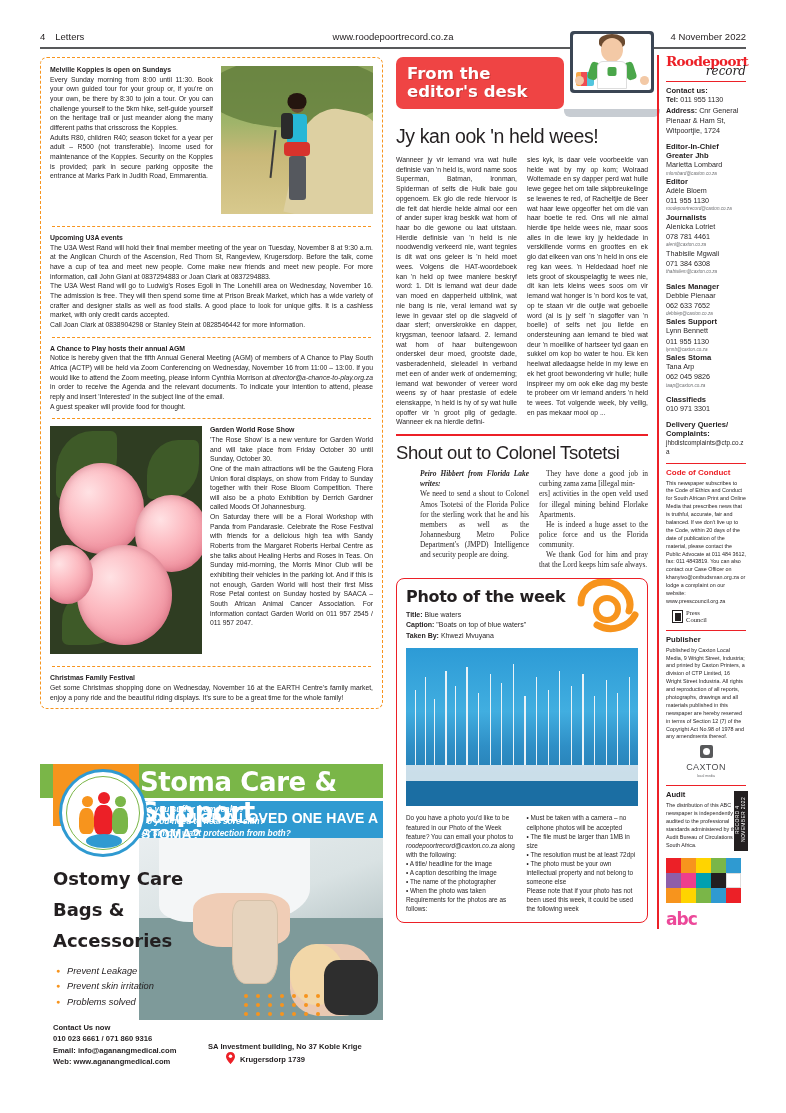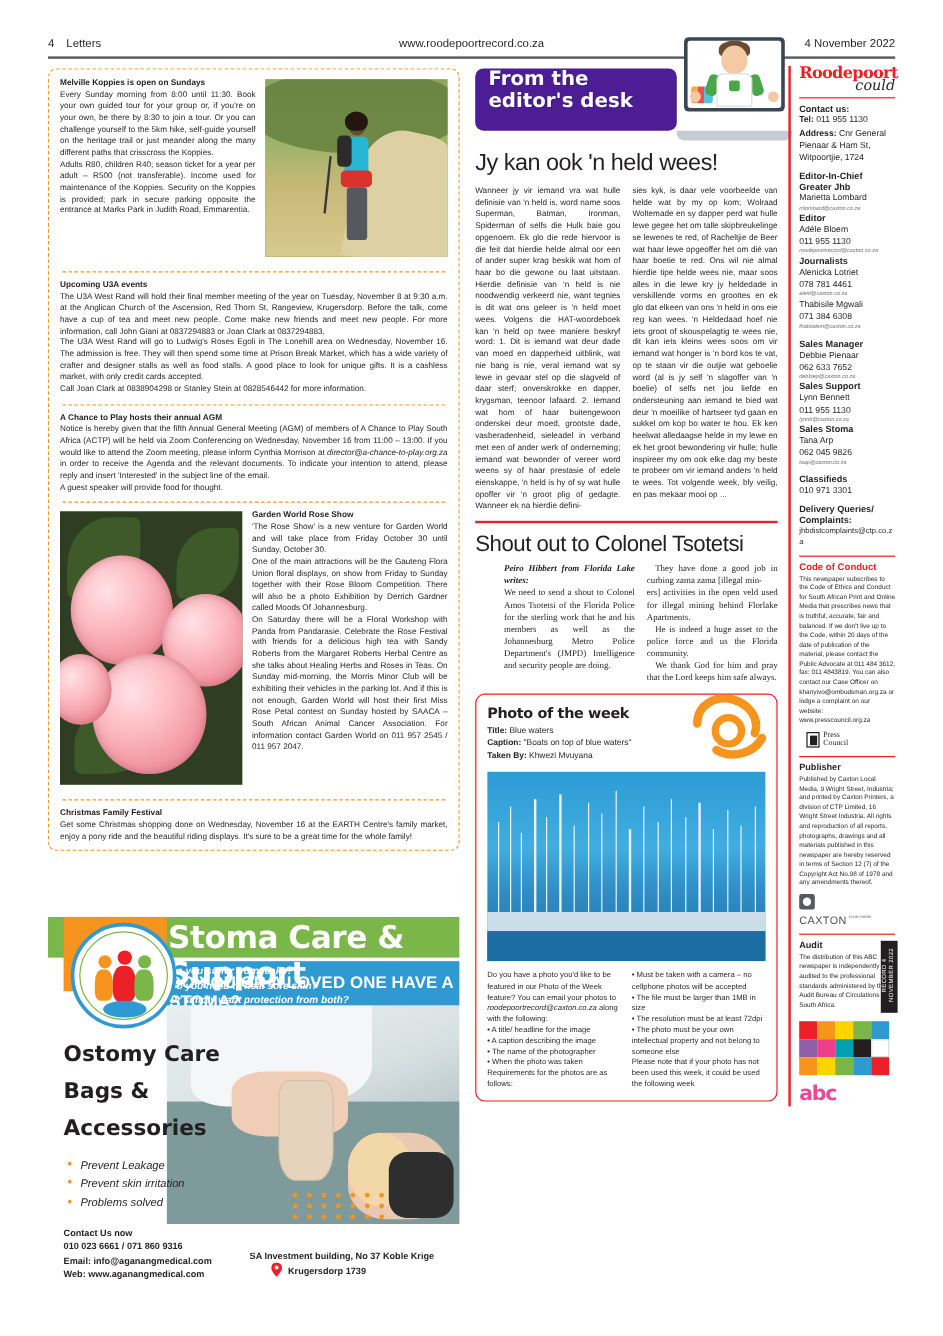--- a/index.html
+++ b/index.html
@@ -76,22 +76,22 @@
 
   
   .boat-bg { position:absolute; inset:0; background:linear-gradient(#2d9bd6 0%, #41aee0 40%, #2f8fc6 62%, #1d6fa4 100%); }
   .mast { position:absolute; bottom:26%; width:1.2px; background:#e9f2f7; }
   .hullrow { position:absolute; left:0; right:0; bottom:16%; height:10%; background:#e8eef2; opacity:.85; }
   .water { position:absolute; left:0; right:0; bottom:0; height:16%; background:#1b6ea3; }
 
   
   .editor-head-wrap { position: relative; height: 66px; }
   .editor-head {
-    background:#4c1d95; border-radius:7px; width: 168px; height: 52px;
-    display:flex; padding-left:11px;
+    background:#ef4444; border-radius:7px; width: 168px; height: 52px;
+    display:flex; align-items:center; padding-left:11px;
   }
   .editor-head h2 {
     color:#fff; font-size: 16.5px; font-weight:800; line-height:1.08;
     font-family:"DejaVu Sans", sans-serif; text-shadow: 1px 1px 0 rgba(0,0,0,.18);
   }
   .laptop { position:absolute; right:-12px; top:-26px; width:96px; height:86px; }
   .lt-screen { position:absolute; left:6px; top:0; width:84px; height:62px; background:#3b4654; border-radius:4px; padding:3px; }
   .lt-inner { width:100%; height:100%; background:#fff; border-radius:2px; overflow:hidden; position:relative;}
   .lt-base { position:absolute; left:0; bottom:0; width:96px; height:8px; background:#c7ccd2; border-radius:0 0 6px 6px;}
   .av-head { position:absolute; left:50%; top:4px; transform:translateX(-50%); width:22px;height:24px;border-radius:50%;background:#f3c9a6;}
@@ -116,21 +116,21 @@
   .serif { font-family: "Liberation Serif", serif; font-size: 7.4px; line-height:1.36; text-align: justify; color:#231f20;margin-left:24px;}
   .serif .lead { font-weight: bold; font-style: italic; }
   .serif p { margin:0; text-indent: 7px; }
   .serif p.first { text-indent: 0; }
 
   
   .potw {
     border: 1.8px solid #ec2027; border-radius: 8px; margin-top: 8px;
     padding: 8px 9px 9px 9px; position: relative; overflow:hidden;
   }
-  .potw h3 { font-size: 12px; font-weight: 800; color:#231f20; font-family:"DejaVu Sans", sans-serif; letter-spacing:-0.3px;}
+  .potw h3 { font-size: 16px; font-weight: 800; color:#231f20; font-family:"DejaVu Sans", sans-serif; letter-spacing:-0.3px;}
   .cam-swirl { position:absolute; right:4px; top:-2px; width:66px; height:58px; }
   .potw-meta { font-size: 7px; line-height: 1.5; margin-top:4px; color:#231f20;}
   .potw-meta b { }
   .potw-photo { margin-top:7px; width:100%; height:158px; position:relative; overflow:hidden; }
   .potw-rules { column-count:2; column-gap:9px; font-size:6.4px; line-height:1.42; margin-top:7px; color:#231f20; }
   .potw-rules p { margin:0; }
 
   
   .rail { border-left: 2.4px solid #ec2027; padding-left: 7px; width: 89px; }
   .mast-logo { line-height:0.92; margin-bottom:4px; }
@@ -141,21 +141,21 @@
   .rail-h.red { color:#ec2027; font-size:8px; }
   .rail-t { font-size: 7.2px; line-height:1.42; color:#231f20;}
   .rail-t b { font-weight:bold; }
   .rail-sm { font-size: 4.6px; line-height:1.4; color:#6d6e71; font-style:italic; word-break:break-all;}
   .rail-blk { margin-bottom: 6px; }
   .rail-body { font-size:5.4px; line-height:1.46; color:#231f20; }
   .press-council { display:flex; align-items:center; gap:3px; margin:4px 0 3px 6px;}
   .pc-mark { width:11px;height:13px;border:1.4px solid #231f20; position:relative;}
   .pc-mark::after{content:"";position:absolute;left:1.5px;top:1.5px;width:6px;height:8px;background:#231f20;}
   .pc-txt { font-family:"Liberation Serif", serif; font-size:6.6px; line-height:1.05; color:#231f20;}
-  .caxton-row { display:flex; align-items:flex-start; gap:2px; margin:4px 0 3px 0;}
+  .caxton-row { display:flex; align-items:center; gap:2px; margin:4px 0 3px 0;flex-direction:column;}
   .cax-ico { width:13px;height:13px;background:#58595b; border-radius:2px; position:relative;}
   .cax-ico::after{content:"";position:absolute;left:3px;top:3px;width:7px;height:7px;border-radius:50%;background:#fff;}
   .cax-word { font-size:9px; letter-spacing:0.4px; color:#4d4d4f; font-family:"Liberation Sans",sans-serif;}
   .cax-sub { font-size:3.6px; color:#6d6e71; margin-bottom:1px;}
   .abc-logo { font-size:17px; color:#ec4899; font-weight:800; font-family:"DejaVu Sans",sans-serif; letter-spacing:-1px;}
 
   
   .chips { margin-top:8px; }
   .chips .row { display:flex; }
   .chips .c { width:15px; height:15px; }
@@ -386,21 +386,21 @@
         <p>• The photo must be your own intellectual property and not belong to someone else</p>
         <p>Please note that if your photo has not been used this week, it could be used the following week</p>
       </div>
     </div>
   </div>
 
   <div class="col-right">
     <div class="rail">
       <div class="mast-logo">
         <span class="l1">Roodepoort</span>
-        <span class="l2">could</span>
+        <span class="l2">record</span>
       </div>
       <hr>
 
       <div class="rail-blk">
         <div class="rail-h">Contact us:</div>
         <div class="rail-t">
           <b>Tel:</b>
           <span>011 955 1130</span><br>
           <b>Address:</b>
           <span>Cnr General Pienaar &amp; Ham St, Witpoortjie, 1724</span>

